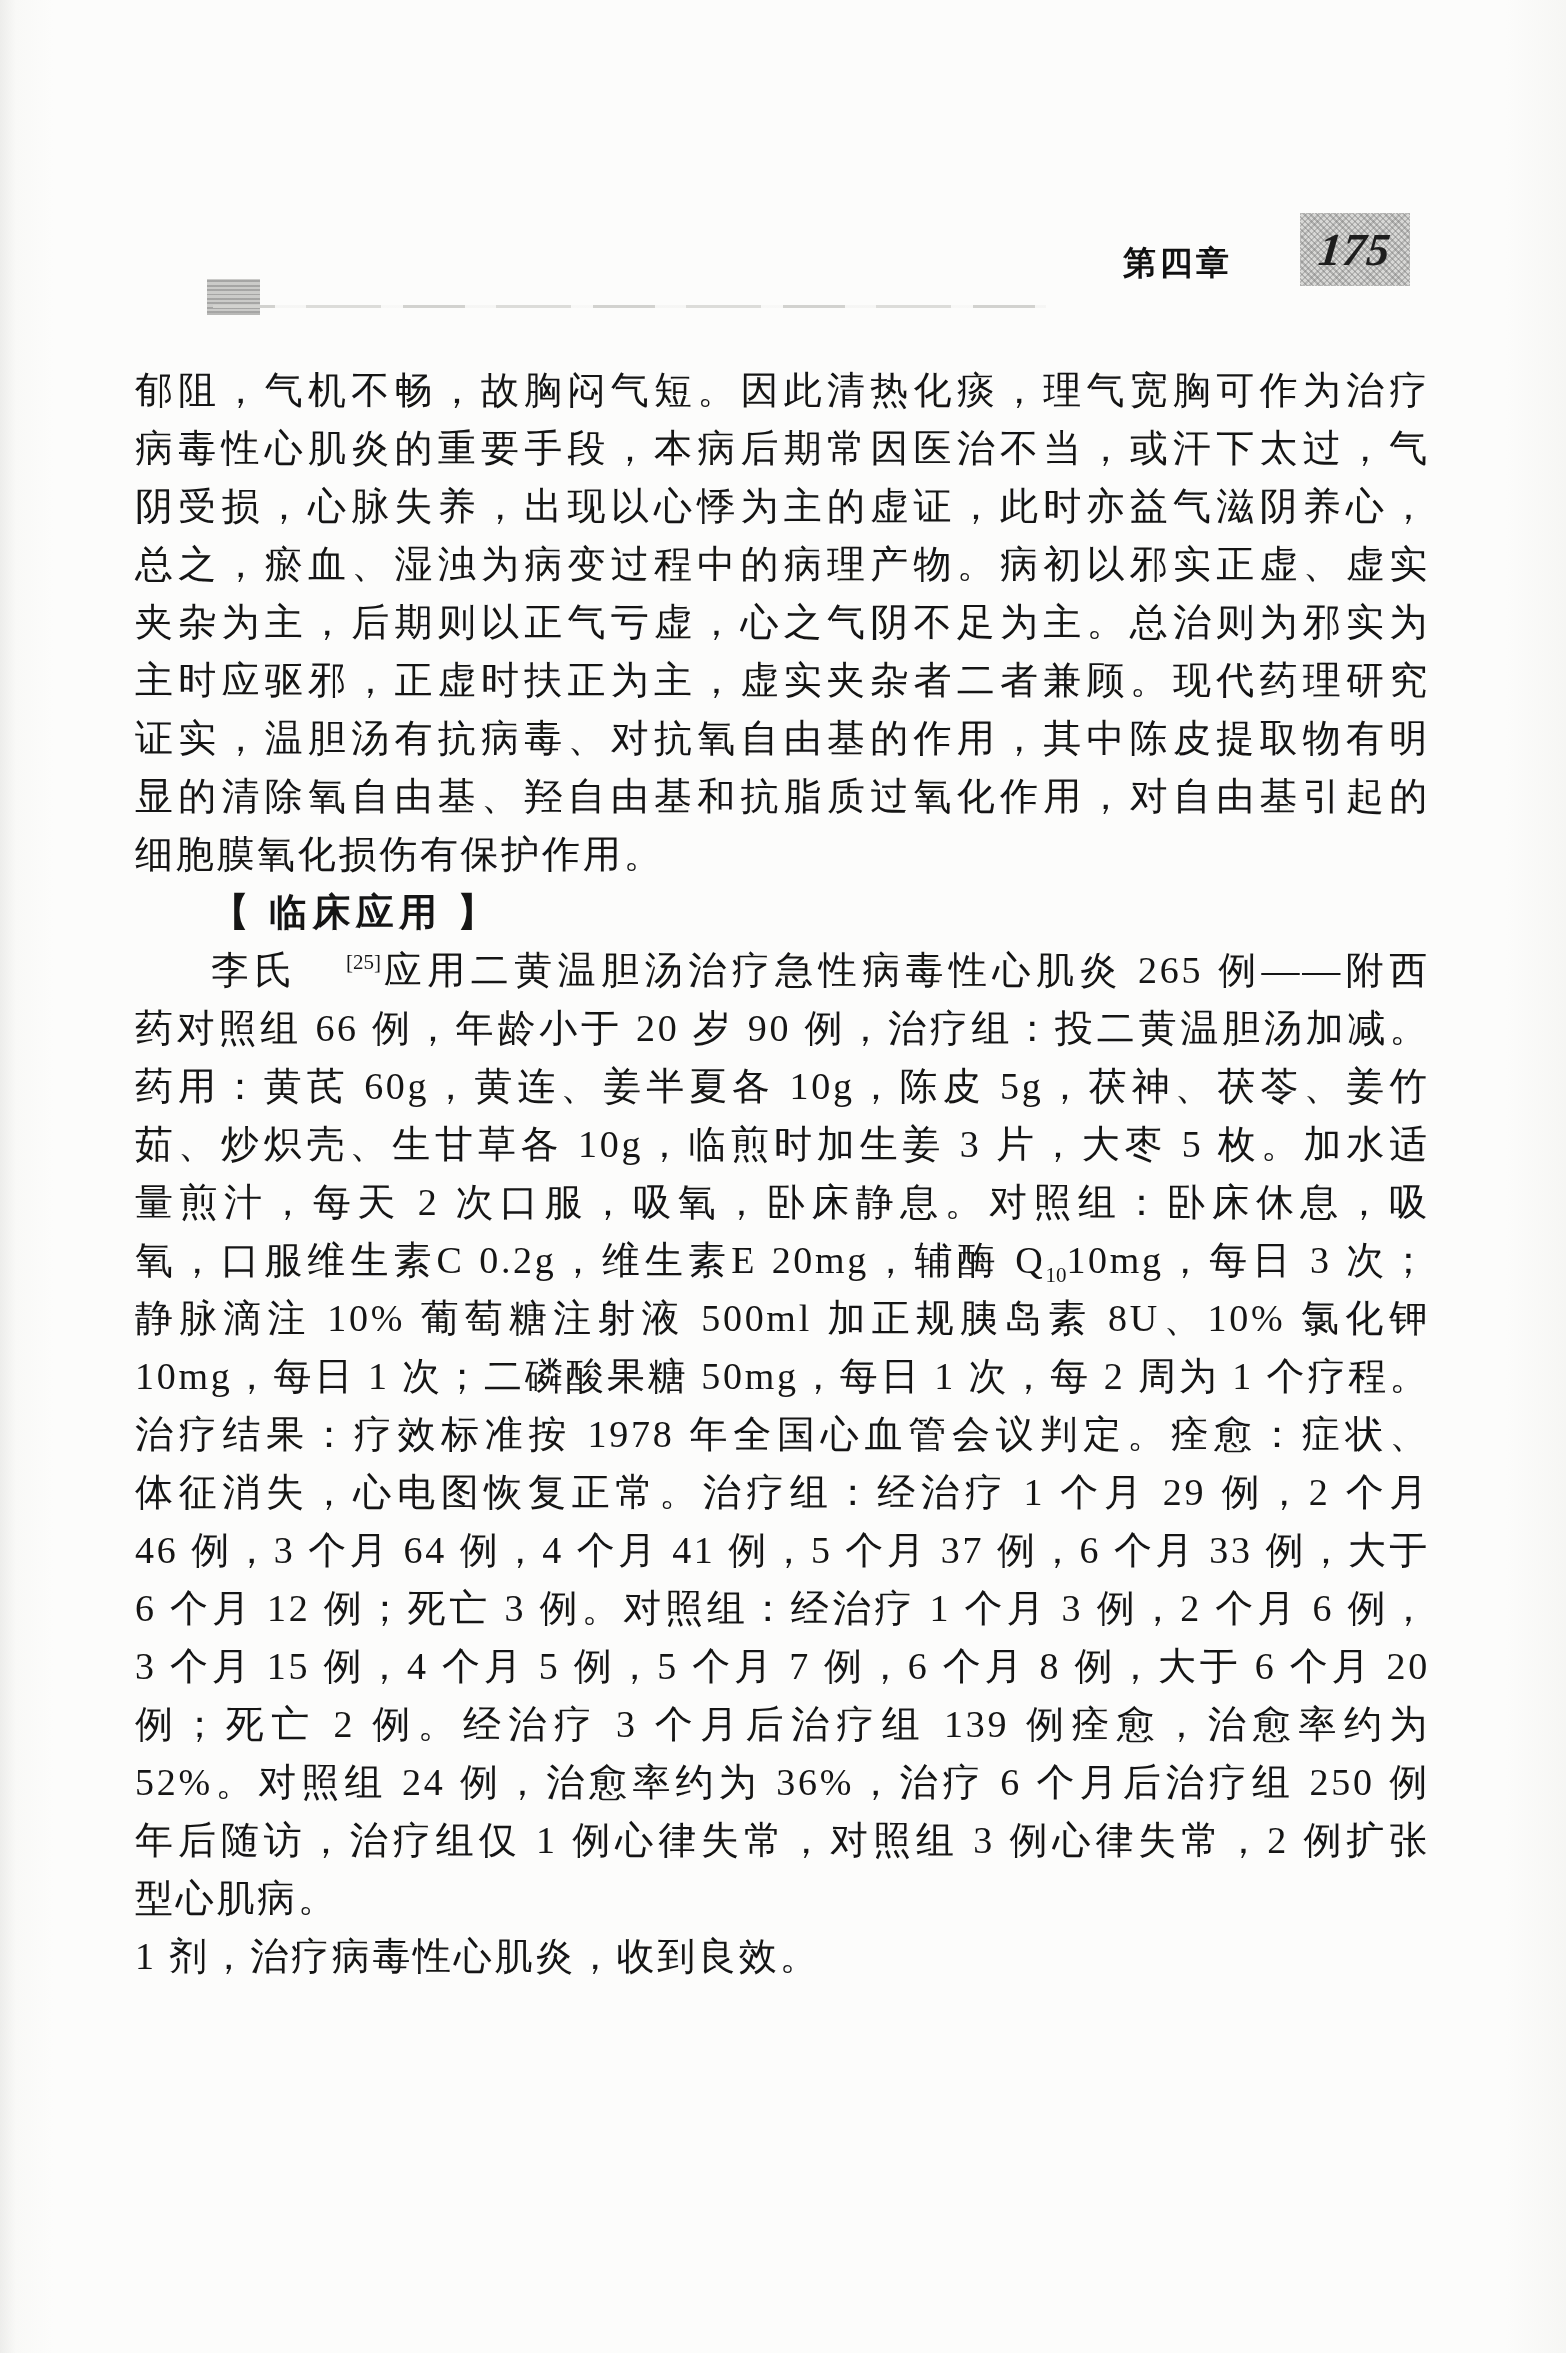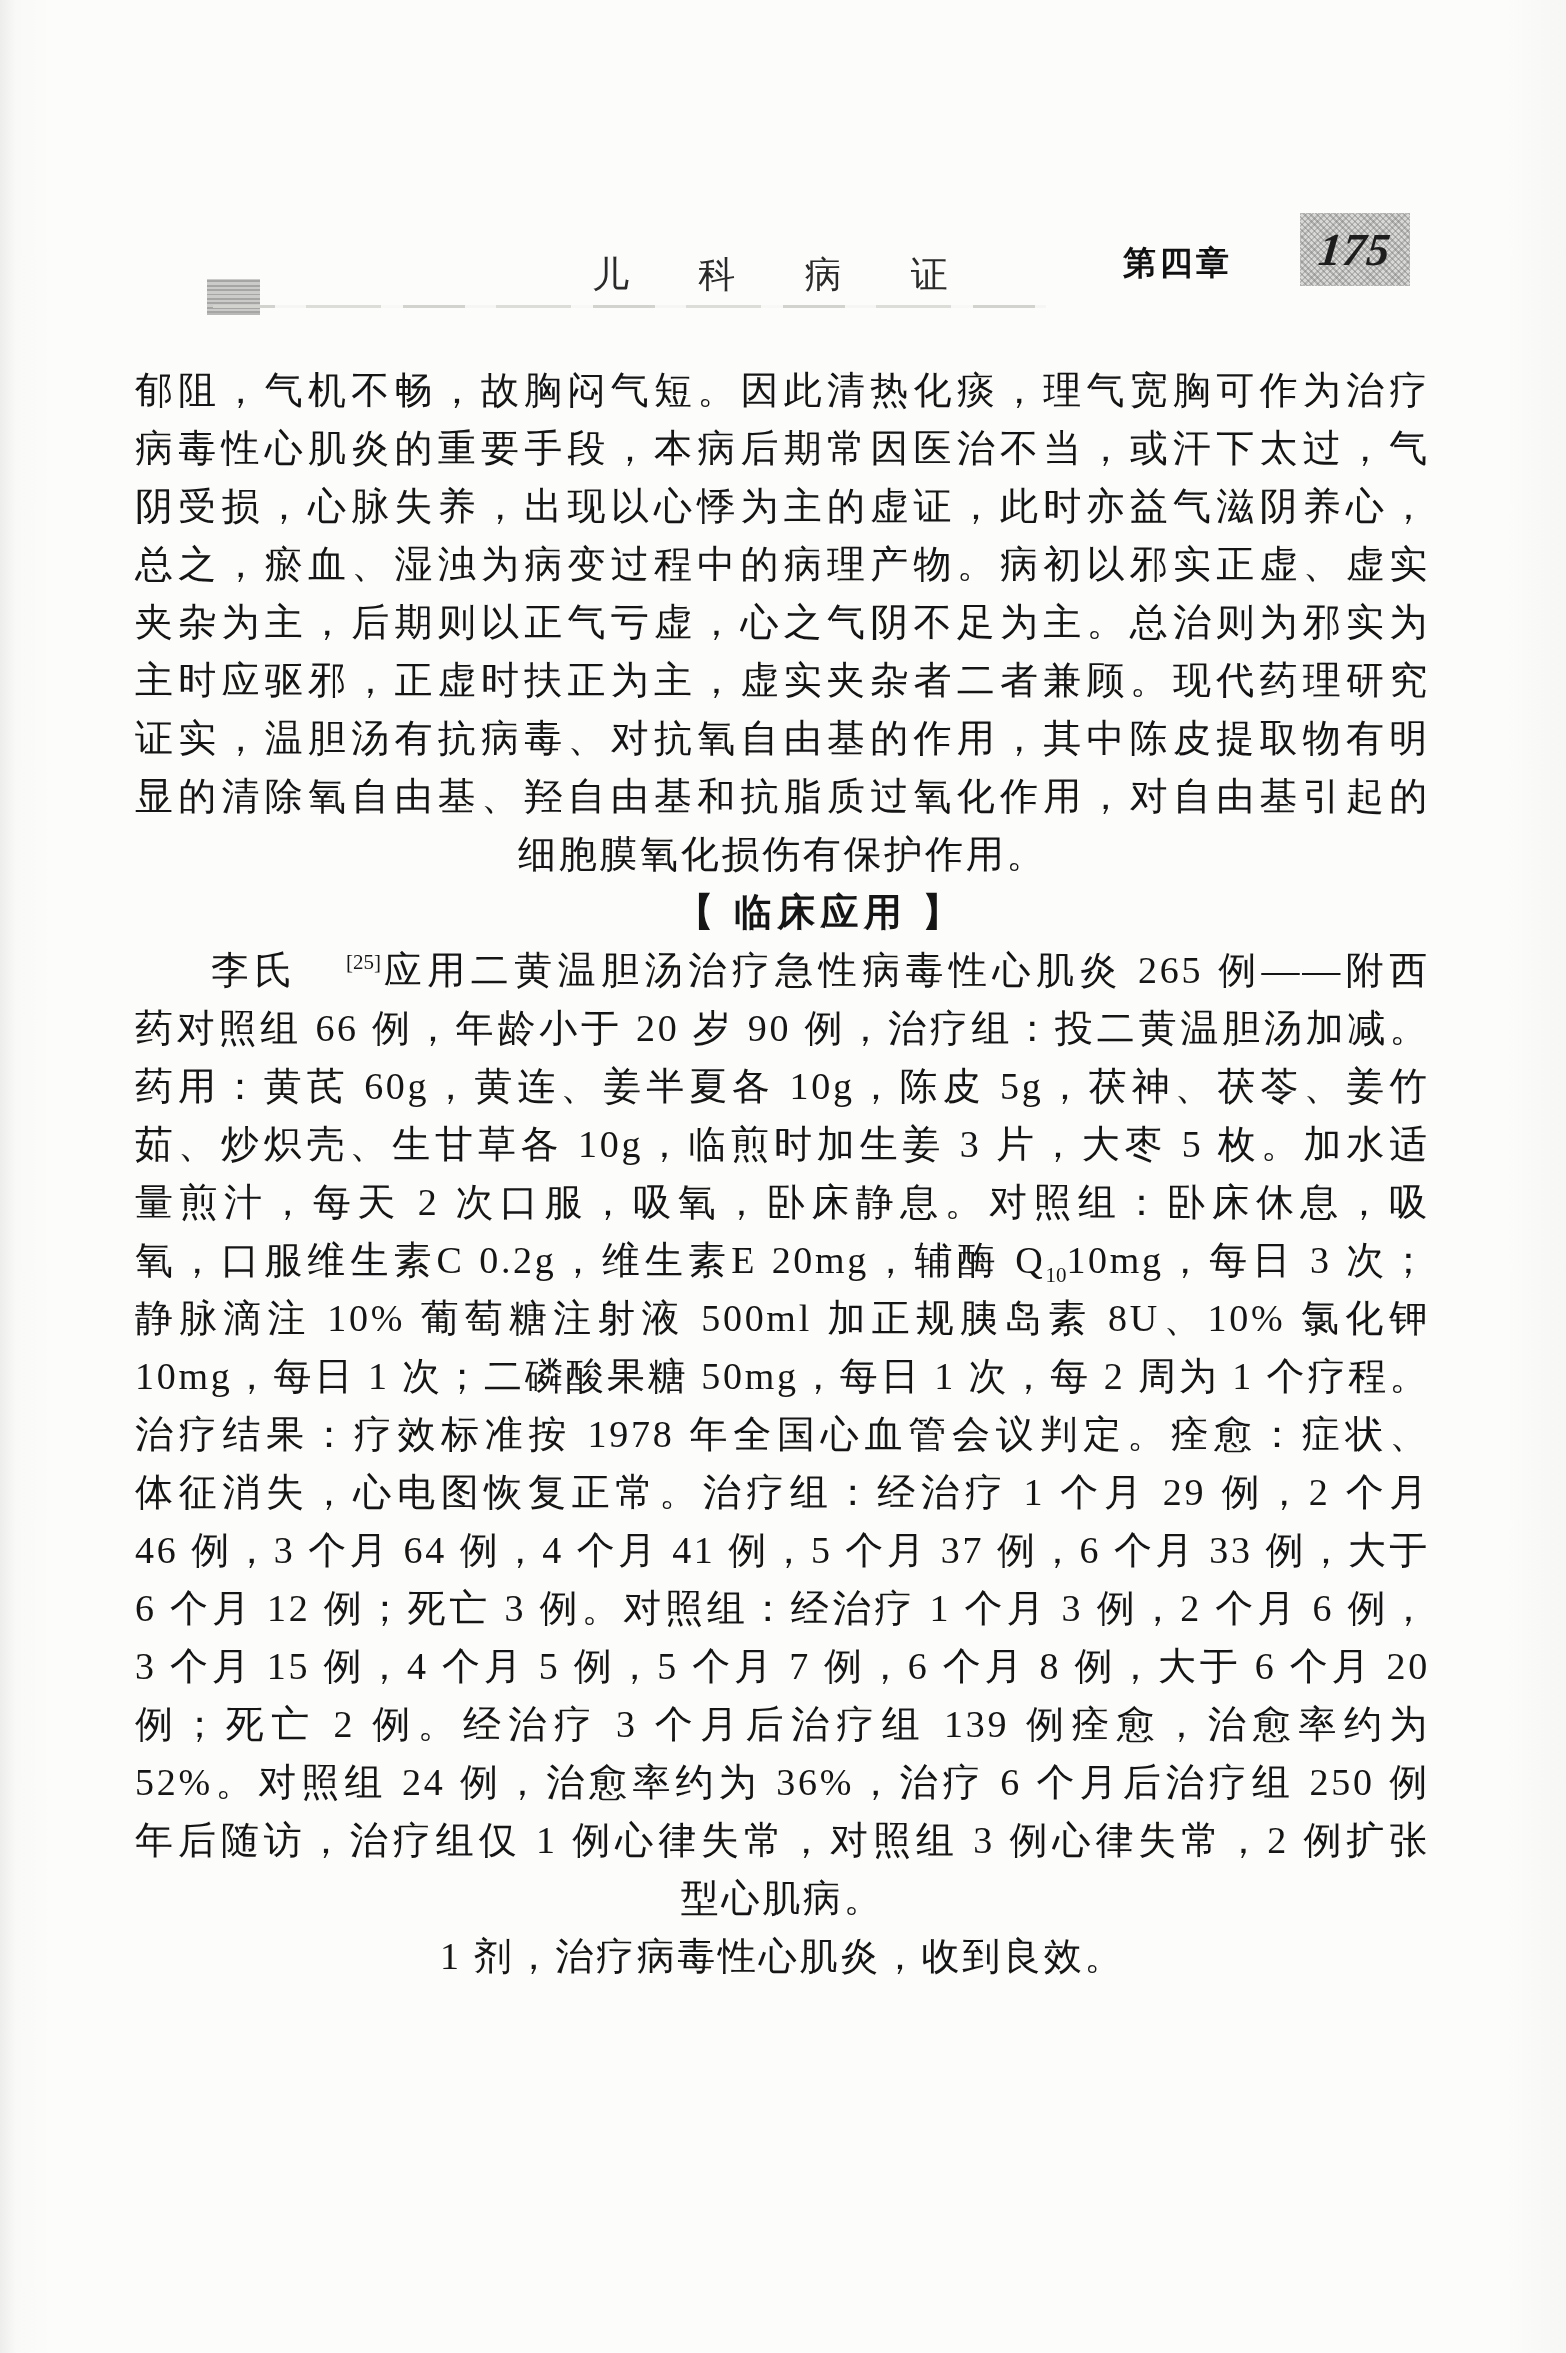--- a/index.html
+++ b/index.html
@@ -51,40 +51,38 @@
   }
   
   .body-text{
     position:absolute;left:135px;top:361px;width:1295px;
     color:#151515;
   }
   .line{
     font-size:38px;line-height:58px;height:58px;
     white-space:nowrap;letter-spacing:2.7px;
     overflow:visible;
-    text-align:center;
   }
   .line.just{
     white-space:normal;
     text-align:justify;text-align-last:justify;
     text-justify:inter-character;
   }
   .line.indent{padding-left:76px;}
   .line.heading{font-weight:bold;letter-spacing:5.3px;}
   sup{font-size:21px;vertical-align:super;line-height:0;letter-spacing:0;margin-left:48px;}
   sub{font-size:21px;vertical-align:sub;line-height:0;letter-spacing:0;margin-top:33px;}
 </style>
 </head>
 <body>
 
 <div class="page">
 
   <div class="header">
     <div class="scan-smudge"></div>
-    <div class="running-title">儿 科 病 证</div>
     <div class="chapter-label">第四章</div>
     <div class="page-number-block">
       <span class="page-number">175</span>
     </div>
     <div class="header-rule"></div>
   </div>
 
   <div class="body-text" id="body-text">
       <div class="line just">郁阻，气机不畅，故胸闷气短。因此清热化痰，理气宽胸可作为治疗</div>
       <div class="line just">病毒性心肌炎的重要手段，本病后期常因医治不当，或汗下太过，气</div>

